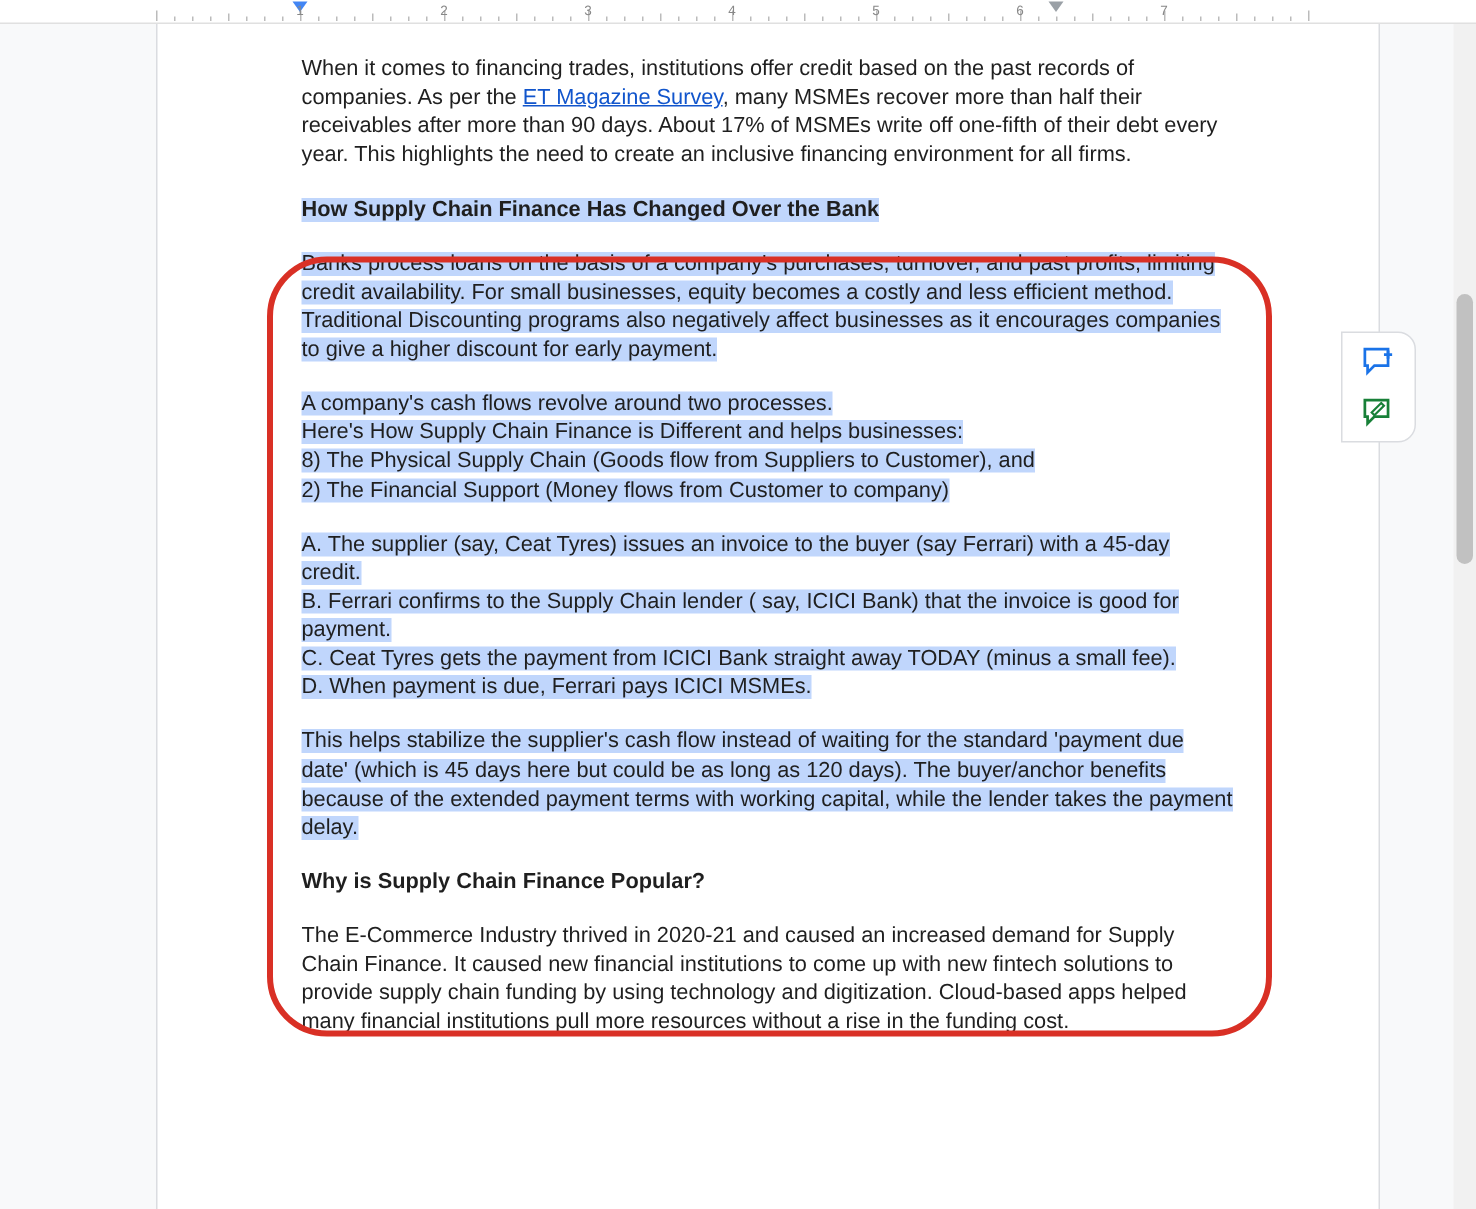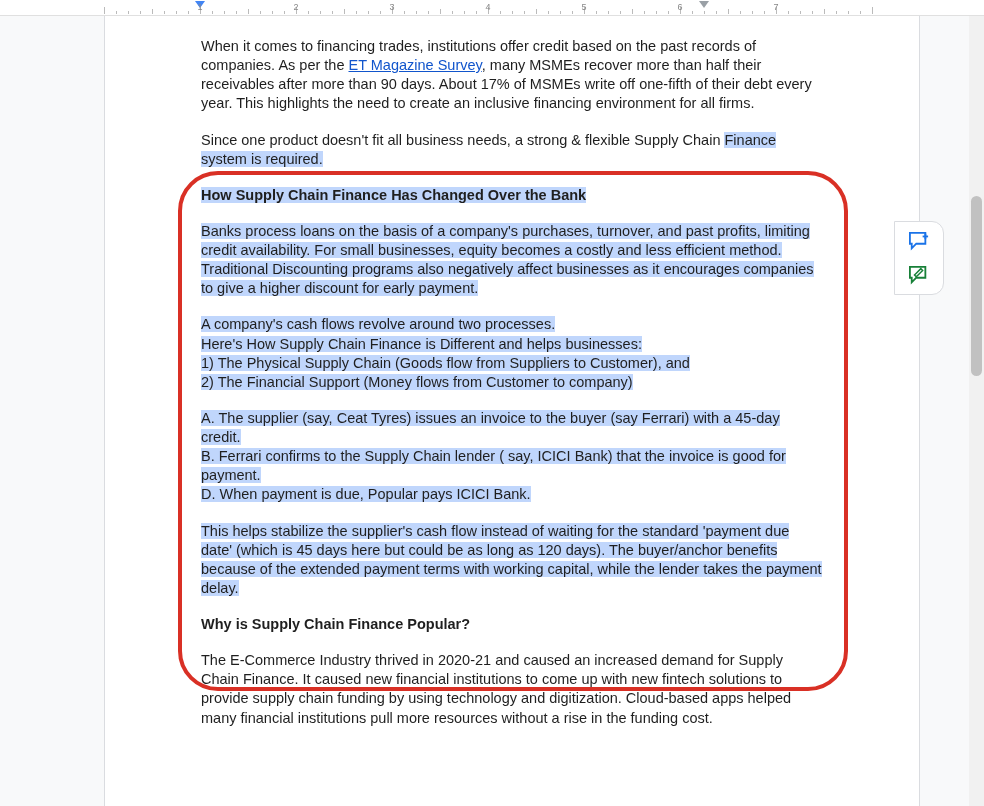--- a/index.html
+++ b/index.html
@@ -223,53 +223,53 @@
 </div>
 
 <div class="page-area">
   <div class="page">
     <div style="height:40px"></div>
 
     <p class="para">
       <span>When it comes to financing trades, institutions offer credit based on the past records of companies. As per the </span><a href="#" class="link">ET Magazine Survey</a><span>, many MSMEs recover more than half their receivables after more than 90 days. About 17% of MSMEs write off one-fifth of their debt every year. This highlights the need to create an inclusive financing environment for all firms.</span>
     </p>
 
-    <p class="para">
-      <span>Since one product doesn't fit all business needs, a strong &amp; flexible Supply Chain </span><span class="hl">Finance system is required.</span>
-    </p>
 
     <p class="para bold">
       <span class="hl">How Supply Chain Finance Has Changed Over the Bank</span>
     </p>
 
     <p class="para">
       <span class="hl">Banks process loans on the basis of a company's purchases, turnover, and past profits, limiting credit availability. For small businesses, equity becomes a costly and less efficient method. Traditional Discounting programs also negatively affect businesses as it encourages companies to give a higher discount for early payment.</span>
     </p>
 
     <p class="para nomb">
       <span class="hl">A company's cash flows revolve around two processes.</span>
     </p>
     <p class="para nomb">
       <span class="hl">Here's How Supply Chain Finance is Different and helps businesses:</span>
     </p>
     <p class="para nomb">
-      <span class="hl">1) The Physical Supply Chain (Goods flow from Suppliers to Customer), and</span>
+      <span class="hl">8) The Physical Supply Chain (Goods flow from Suppliers to Customer), and</span>
     </p>
     <p class="para">
       <span class="hl">2) The Financial Support (Money flows from Customer to company)</span>
     </p>
 
     <p class="para nomb">
       <span class="hl">A. The supplier (say, Ceat Tyres) issues an invoice to the buyer (say Ferrari) with a 45-day credit.</span>
     </p>
     <p class="para nomb">
       <span class="hl">B. Ferrari confirms to the Supply Chain lender ( say, ICICI Bank) that the invoice is good for payment.</span>
     </p>
-    <p class="para">
-      <span class="hl">D. When payment is due, Popular pays ICICI Bank.</span>
+    <p class="para nomb">
+      <span class="hl">C. Ceat Tyres gets the payment from ICICI Bank straight away TODAY (minus a small fee).</span>
+    </p>
+    <p class="para">
+      <span class="hl">D. When payment is due, Ferrari pays ICICI MSMEs.</span>
     </p>
 
     <p class="para">
       <span class="hl">This helps stabilize the supplier's cash flow instead of waiting for the standard 'payment due date' (which is 45 days here but could be as long as 120 days). The buyer/anchor benefits because of the extended payment terms with working capital, while the lender takes the payment delay.</span>
     </p>
 
     <p class="para bold">Why is Supply Chain Finance Popular?</p>
 
     <p class="para">The E-Commerce Industry thrived in 2020-21 and caused an increased demand for Supply Chain Finance. It caused new financial institutions to come up with new fintech solutions to provide supply chain funding by using technology and digitization. Cloud-based apps helped many financial institutions pull more resources without a rise in the funding cost.</p>
   </div>

